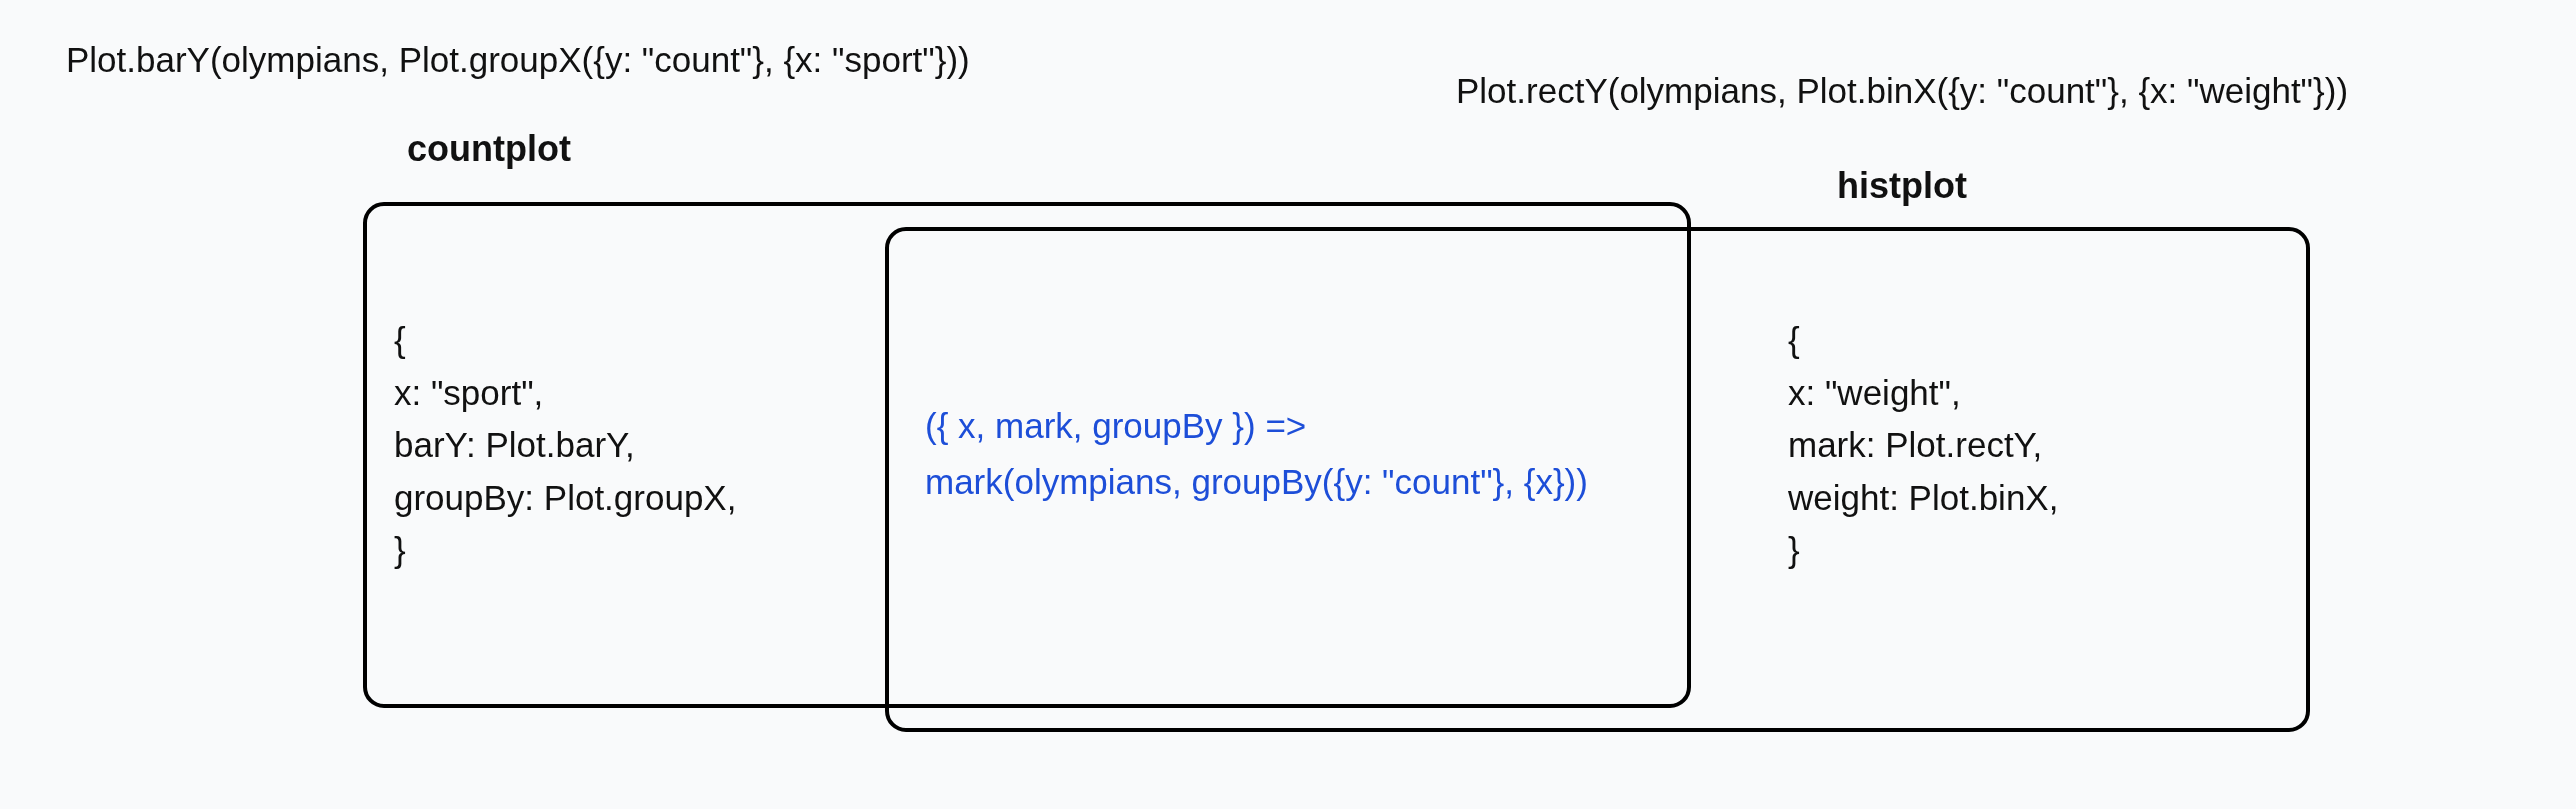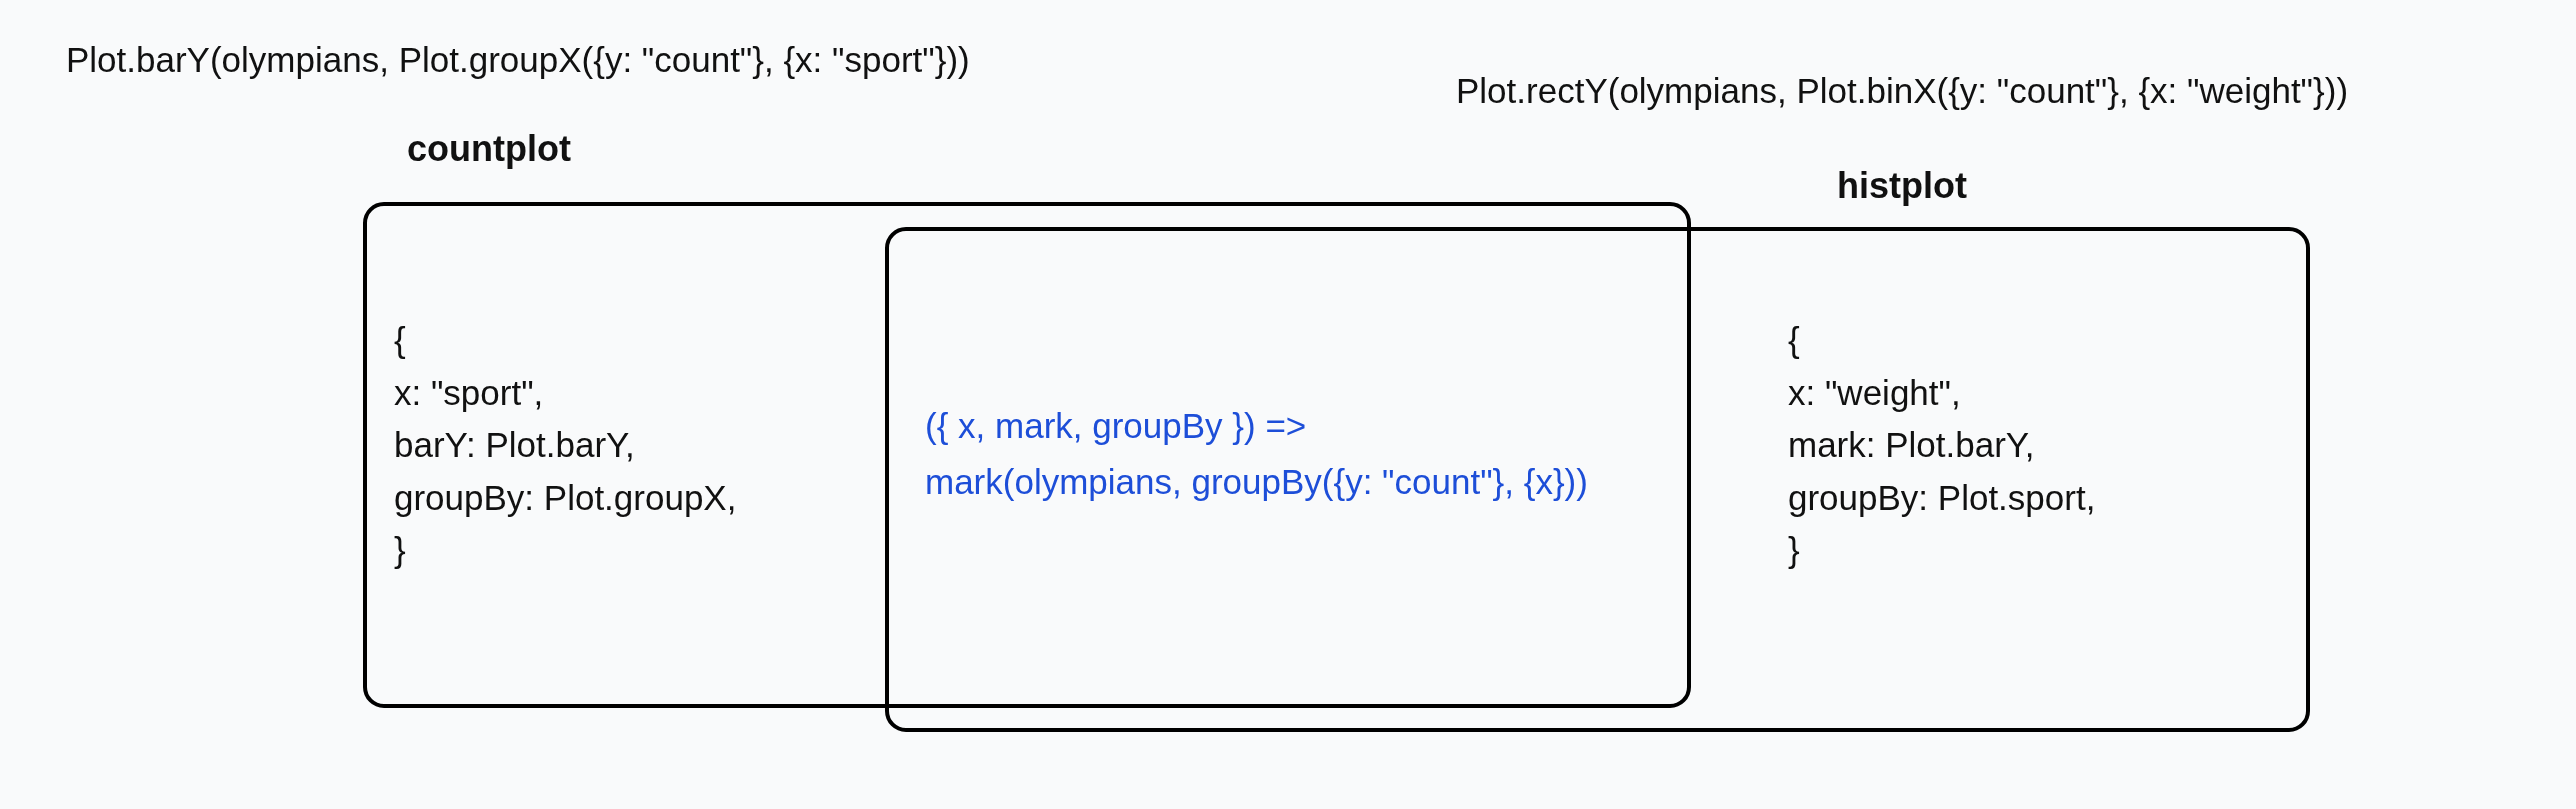--- a/index.html
+++ b/index.html
@@ -69,22 +69,22 @@
     <div>{</div>
     <div>  x: "sport",</div>
     <div>  barY: Plot.barY,</div>
     <div>  groupBy: Plot.groupX,</div>
     <div>}</div>
   </div>
 
   <div class="box-content" style="left:1788px; top:314px;">
     <div>{</div>
     <div>  x: "weight",</div>
-    <div>  mark: Plot.barY,</div>
-    <div>  groupBy: Plot.sport,</div>
+    <div>  mark: Plot.rectY,</div>
+    <div>  weight: Plot.binX,</div>
     <div>}</div>
   </div>
 
   <div class="center-code" style="left:925px; top:398px;">
     <div>({ x, mark, groupBy }) =&gt;</div>
     <div>      mark(olympians, groupBy({y: "count"}, {x}))</div>
   </div>
 
 </div>
 

